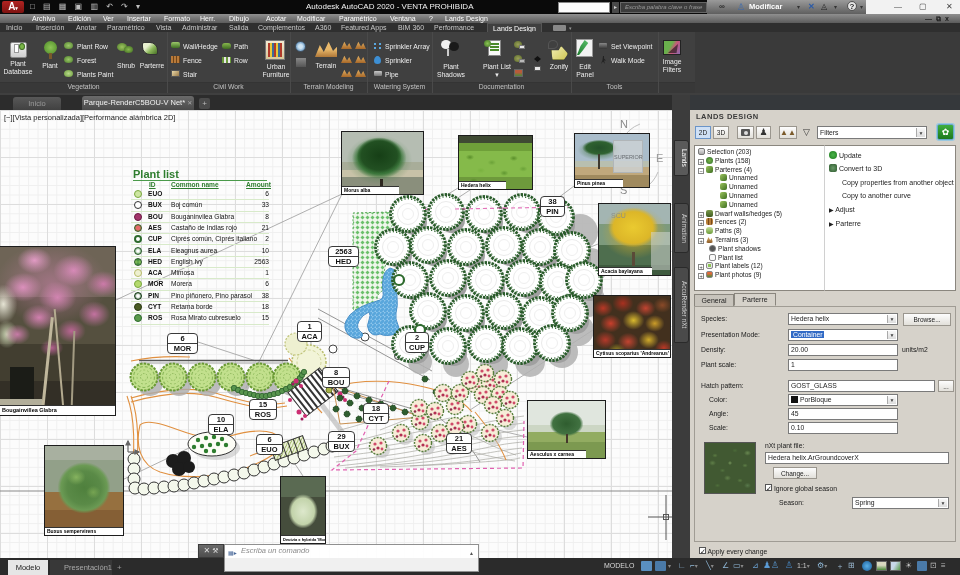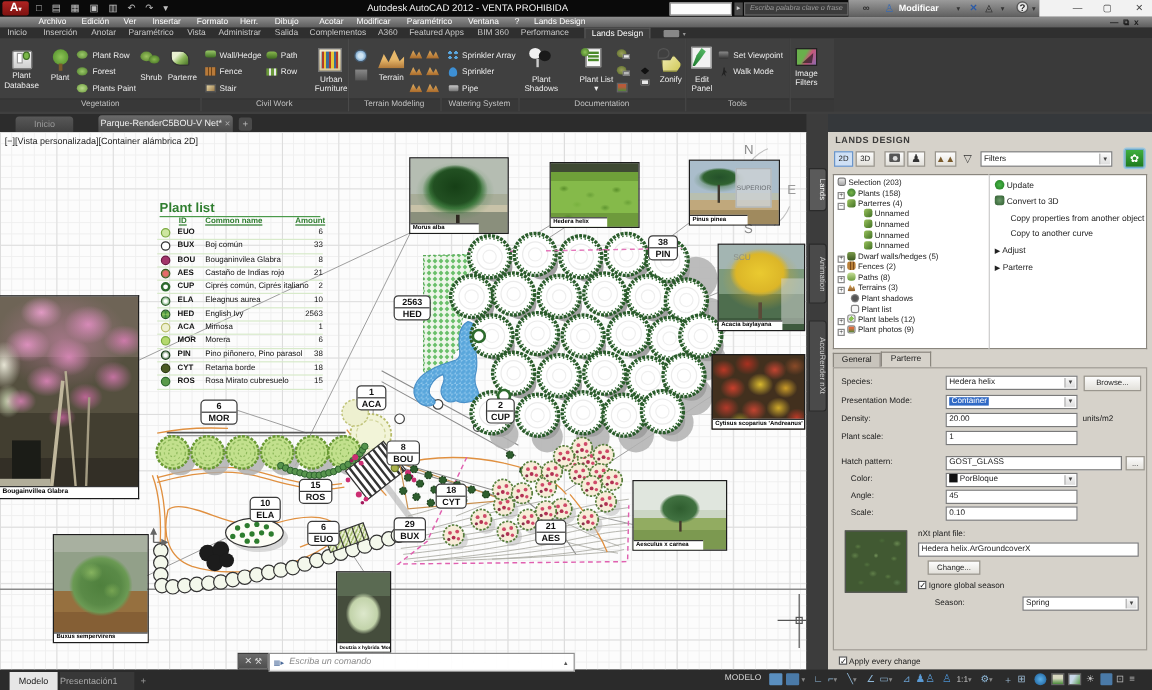--- a/index.html
+++ b/index.html
@@ -63,32 +63,32 @@
 .ebox{display:inline-block;width:7px;height:7px;border:1px solid #888;background:#fff;font-size:6px;line-height:5px;text-align:center;color:#333;vertical-align:-1px;margin-right:2px;}
 .tic{display:inline-block;width:8px;height:8px;vertical-align:-1px;margin-right:2px;border-radius:2px;}
 #ptabs{position:absolute;left:4px;top:199px;font-size:7px;}
 #pform{position:absolute;left:4px;top:211px;width:262px;height:236px;background:#d6d2ca;border:1px solid #a09c94;}
 .fld{position:absolute;background:#fff;border:1px solid #7a7a7a;font-size:6.8px;line-height:9px;padding-left:2px;white-space:nowrap;overflow:hidden;}
 .flbl{position:absolute;color:#1a1a1a;font-size:6.8px;}
 .combo-arrow{position:absolute;right:1px;top:1px;bottom:1px;width:9px;background:linear-gradient(#f8f8f8,#ddd);border-left:1px solid #aaa;font-size:5px;color:#444;text-align:center;line-height:8px;}
 
 #statusbar{position:absolute;left:0;top:558px;width:960px;height:17px;background:#2b2b2b;color:#c8c8c8;font-size:7.5px;}
 #statusbar .mtab{position:absolute;left:8px;top:2px;width:40px;height:15px;background:#e6e6e6;color:#1a1a1a;text-align:center;line-height:15px;font-size:7.5px;}
-#statusbar .ptab{position:absolute;left:50px;top:2px;width:62px;height:15px;background:#383838;color:#aaa;text-align:left;line-height:15px;}
+#statusbar .ptab{position:absolute;left:50px;top:2px;width:62px;height:15px;background:#383838;color:#aaa;text-align:right;line-height:15px;}
 
 #cmdbar{position:absolute;left:198px;top:544px;width:281px;height:14px;z-index:30;}
 #cmdbar .grip{position:absolute;left:0;top:0;width:26px;height:14px;background:linear-gradient(#6a6a6a,#4e4e4e);border:1px solid #3a3a3a;color:#ddd;font-size:8px;line-height:12px;text-align:center;}
-#cmdbar .inp{position:absolute;left:26px;top:0;width:255px;height:16px;background:rgba(255,255,255,0.93);border:1px solid #909090;color:#8a8a8a;font-size:7.5px;font-style:italic;line-height:12px;padding-left:16px;}
+#cmdbar .inp{position:absolute;left:26px;top:0;width:255px;height:28px;background:rgba(255,255,255,0.93);border:1px solid #909090;color:#8a8a8a;font-size:7.5px;font-style:italic;line-height:12px;padding-left:16px;}
 </style>
 </head>
 <body>
 <div id="titlebar">
   <div id="alogo">A<span style="font-size:5px;">▾</span></div>
   <span style="position:absolute;left:30px;top:2px;color:#c0c0c0;font-size:8px;letter-spacing:3px;">□ ▤ ▦ ▣ ▥ ↶ ↷ ▾</span>
-  <span style="position:absolute;left:306px;top:2px;color:#f2f2f2;">Autodesk AutoCAD 2012 - VENTA PROHIBIDA</span>
+  <span style="position:absolute;left:306px;top:2px;color:#f2f2f2;">Autodesk AutoCAD 2020 - VENTA PROHIBIDA</span>
   <span style="position:absolute;left:558px;top:2px;width:52px;height:11px;background:#fdfdfd;border:1px solid #888;"></span>
   <span style="position:absolute;left:707px;top:0;width:159px;height:14px;background:linear-gradient(#9a9a9a,#5f5f5f);"></span>
   <span style="position:absolute;left:612px;top:2px;width:7px;height:11px;background:#4a4a4a;color:#ccc;font-size:6px;line-height:11px;text-align:center;">▸</span>
   <span style="position:absolute;left:620px;top:2px;width:87px;height:11px;background:#3c3c3c;border:1px solid #666;color:#9a9a9a;font-style:italic;font-size:6px;line-height:9px;padding-left:4px;">Escriba palabra clave o frase</span>
   <span style="position:absolute;left:719px;top:2px;color:#2a2a2a;font-size:8px;font-weight:bold;">∞</span>
   <span style="position:absolute;left:737px;top:2px;color:#3a6ab0;font-size:9px;">♙</span>
   <span style="position:absolute;left:749px;top:2px;color:#fff;font-weight:bold;font-size:7.5px;">Modificar</span>
   <span style="position:absolute;left:797px;top:3px;color:#333;font-size:6px;">▾</span>
   <span style="position:absolute;left:808px;top:2px;color:#2a5aa8;font-size:8px;font-weight:bold;">✕</span>
   <span style="position:absolute;left:821px;top:2px;color:#222;font-size:8px;">◬</span>
@@ -635,21 +635,21 @@
 <path d="M128,441 l-2,4 l4,0 z M139,452 l-4,-2 l0,4 z" fill="#666"></path>
 </g>
 
 <g stroke="#555" stroke-width="1">
 <line x1="666" y1="495" x2="666" y2="540"></line>
         <line x1="648" y1="517" x2="672" y2="517"></line>
 <rect x="663.5" y="514.5" width="5" height="5" fill="none"></rect>
 </g>
 </svg>
 
-<div id="vptext">[−][Vista personalizada][Container alámbrica 2D]</div>
+<div id="vptext">[−][Vista personalizada][Performance alámbrica 2D]</div>
 <style>
 .tag{position:absolute;background:#fff;border:1px solid #3a3a3a;border-radius:4px;text-align:center;font-size:7.5px;font-weight:bold;color:#111;line-height:9px;z-index:5;}
 .tag div{border-top:1px solid #3a3a3a;}
 </style>
 <div class="tag" style="left:328px;top:136px;width:31px;">2563<div>HED</div></div>
 <div class="tag" style="left:540px;top:86px;width:25px;">38<div>PIN</div></div>
 <div class="tag" style="left:297px;top:211px;width:25px;">1<div>ACA</div></div>
 <div class="tag" style="left:167px;top:223px;width:31px;">6<div>MOR</div></div>
 <div class="tag" style="left:322px;top:257px;width:28px;">8<div>BOU</div></div>
 <div class="tag" style="left:249px;top:289px;width:28px;">15<div>ROS</div></div>

